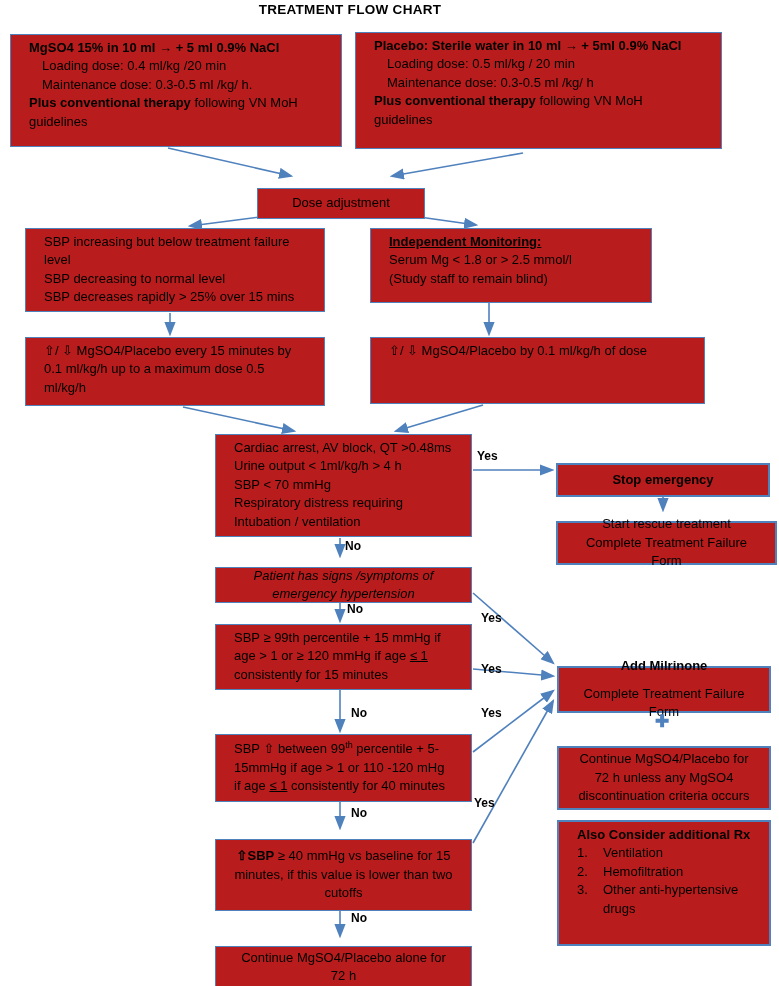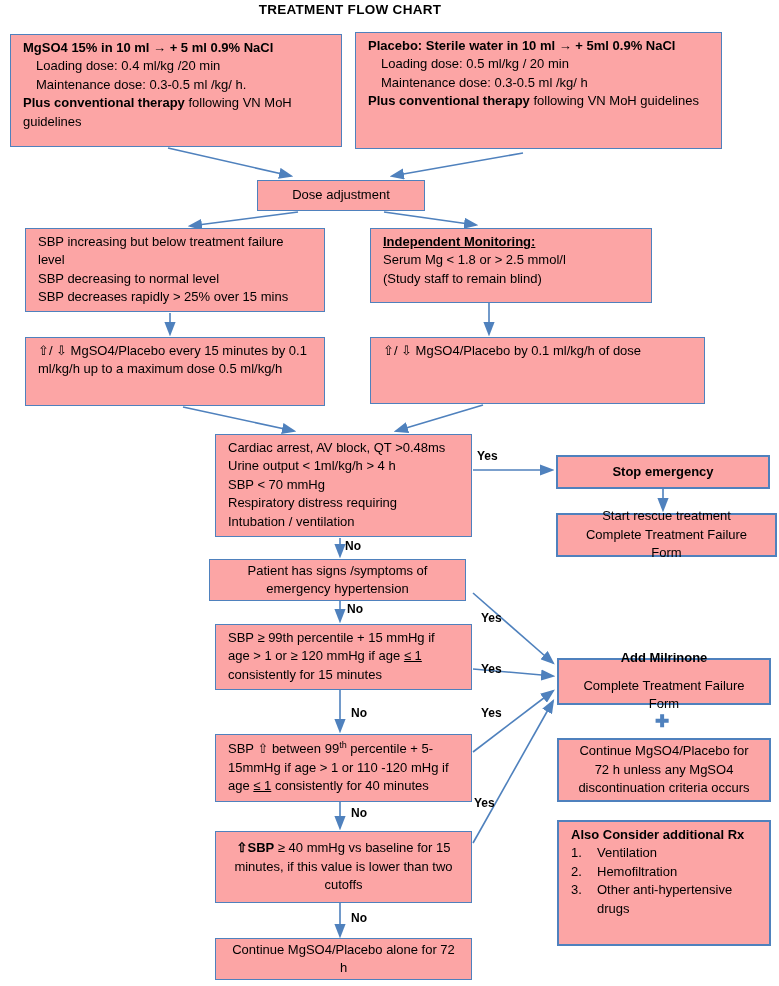--- a/index.html
+++ b/index.html
@@ -1,22 +1,22 @@
 <!DOCTYPE html>
 <html><head>
 <meta charset="utf-8">
 <style>
   html,body{margin:0;padding:0;background:#ffffff;}
   #canvas{position:relative;width:779px;height:986px;background:#fff;
           font-family:"Liberation Sans",sans-serif;color:#000;overflow:hidden;}
   #arrows{position:absolute;left:0;top:0;width:779px;height:986px;pointer-events:none;}
-  .box{position:absolute;border:1.7px solid #4f81bd;background:#fca5a5;box-sizing:border-box;
-       font-size:13px;line-height:1.42;padding:4px 12px;}
+  .box{position:absolute;border:1.7px solid #4f81bd;background:#b91c1c;box-sizing:border-box;
+       font-size:13px;line-height:1.42;padding:4px 18px;}
   .vcenter{display:flex;flex-direction:column;justify-content:center;}
-  .center{text-align:center;}
+  .center{text-align:center;margin-top:8px;}
   .bold{font-weight:bold;}
   .u{text-decoration:underline;}
   .sup{vertical-align:super;font-size:9px;}
   .line{display:block;}
   .indent{padding-left:13px;}
   .title{position:absolute;left:130px;top:2px;width:440px;text-align:center;
          font-weight:bold;font-size:13.5px;letter-spacing:.3px;}
   .lbl{position:absolute;font-size:12px;font-weight:bold;}
   .plus{position:absolute;color:#4f81bd;font-size:17px;font-weight:bold;}
   .rx-row{display:flex;}
@@ -107,21 +107,21 @@
 
   <div class="box vcenter center bold" style="left:556px;top:455px;width:214px;height:34px;border-width:2px;">
     <span>Stop emergency</span>
   </div>
 
   <div class="box vcenter center" style="left:556px;top:513px;width:221px;height:44px;border-width:2px;">
     <span class="line">Start rescue treatment</span>
     <span class="line">Complete Treatment Failure Form</span>
   </div>
 
-  <div class="box vcenter center" style="left:209px;top:559px;width:257px;height:42px;">
+  <div class="box vcenter center" style="left:215px;top:559px;width:257px;height:36px;font-style:italic;">
     <span>Patient has signs /symptoms of emergency hypertension</span>
   </div>
 
   <div class="box" style="left:215px;top:624px;width:257px;height:66px;">
     <span>SBP ≥ 99th percentile + 15 mmHg if age &gt; 1 or  ≥ 120  mmHg if age </span><span class="u">≤ 1</span><span> consistently for 15 minutes</span>
   </div>
 
   <div class="box vcenter center" style="left:557px;top:658px;width:214px;height:47px;border-width:2px;gap:9px;">
     <span class="line bold">Add Milrinone</span>
     <span class="line">Complete Treatment Failure Form</span>

